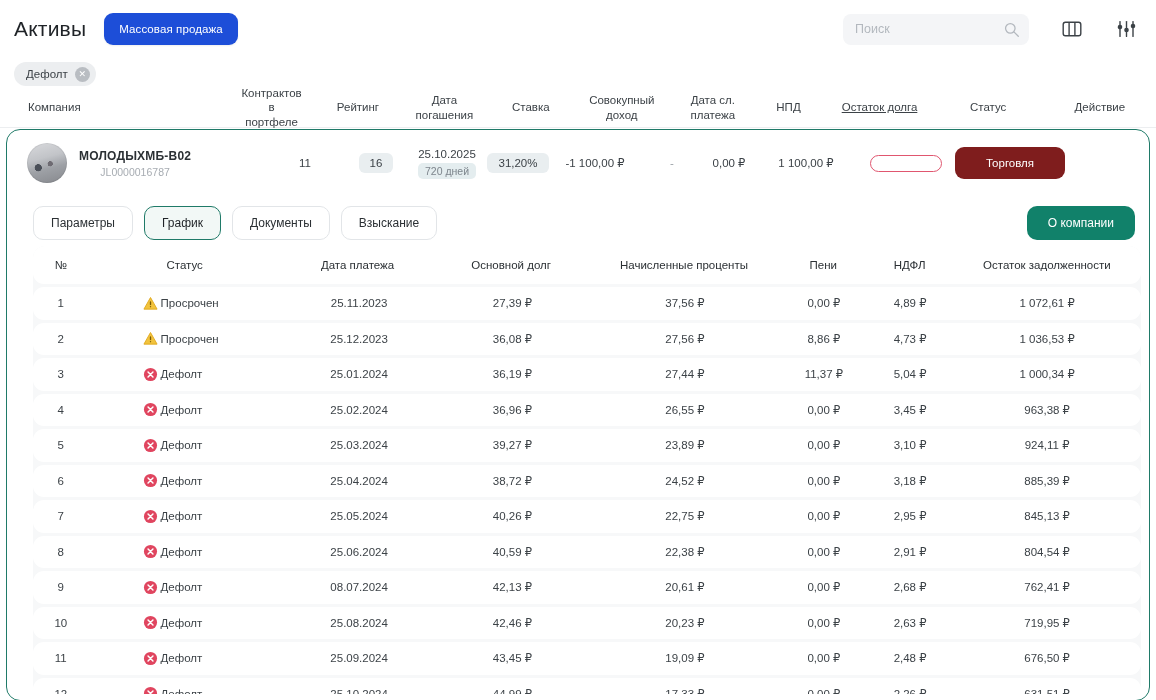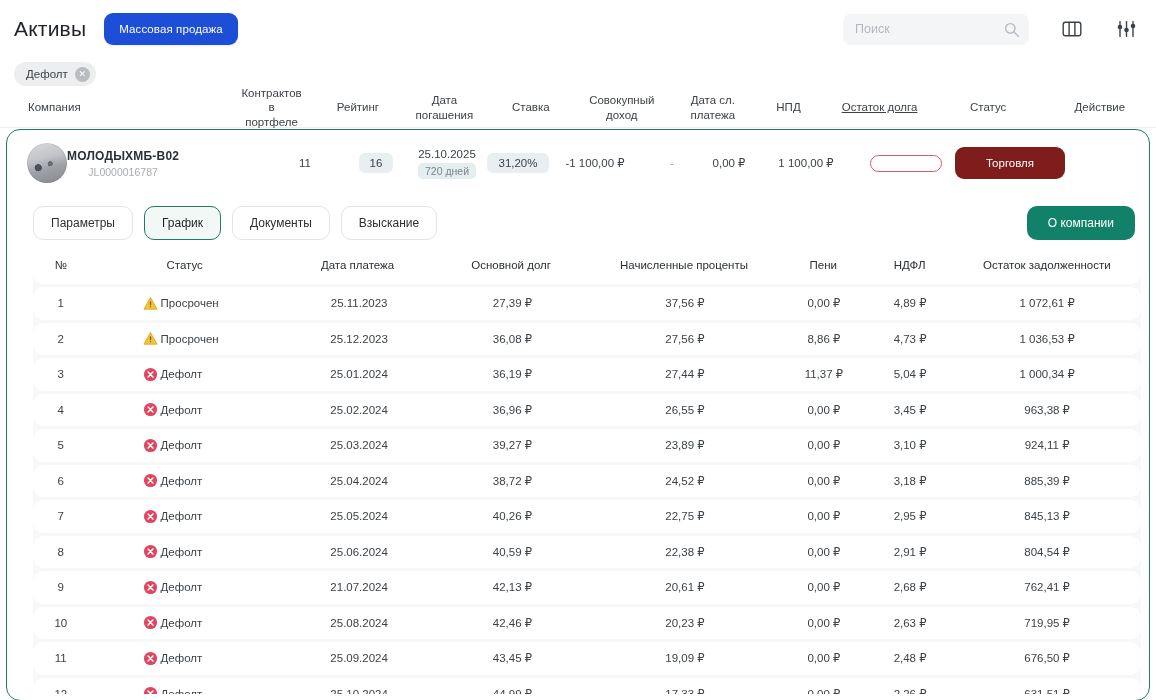--- a/index.html
+++ b/index.html
@@ -109,21 +109,21 @@
 
   
   .asset-row {
     display:flex; align-items:center;
     height: 66px;
     padding: 0 8px;
     font-size: 11.5px;
     color:#3c4247;
   }
   .asset-row > div { text-align:center; }
-  .ar-company { width: 250px; display:flex; align-items:center; text-align:left; padding-left: 12px; }
+  .ar-company { width: 250px; display:flex; align-items:center; gap: 12px; text-align:left; padding-left: 12px; }
   .avatar {
     width: 40px; height: 40px; border-radius:50%;
     flex: 0 0 40px;
     background:
       radial-gradient(circle at 28% 62%, #4a4f58 0 9%, transparent 10%),
       radial-gradient(circle at 58% 52%, #6e6b72 0 8%, transparent 9%),
       linear-gradient(165deg,#d9dadd 0%, #c2c4c8 38%, #9ea1a6 62%, #86888d 100%);
     box-shadow: inset 0 0 0 1px rgba(0,0,0,.06);
   }
   .company-name { font-size: 12px; font-weight: 700; color:#2b3034; letter-spacing:.2px; }
@@ -497,21 +497,21 @@
             <div class="c-num">9</div>
             <div class="c-status">
        <span class="st-ico">
                 <svg width="15" height="15" viewBox="0 0 16 16">
                   <circle cx="8" cy="8" r="7" fill="#e0455f"></circle>
                   <path d="M5.4 5.4l5.2 5.2M10.6 5.4l-5.2 5.2" stroke="#fff" stroke-width="1.6" stroke-linecap="round"></path>
                 </svg>
               </span>
        <span class="st-label">Дефолт</span>
      </div>
-            <div class="c-date">21.07.2024</div>
+            <div class="c-date">08.07.2024</div>
             <div class="c-princ">42,13 ₽</div>
             <div class="c-int">20,61 ₽</div>
             <div class="c-fine">0,00 ₽</div>
             <div class="c-ndfl">2,68 ₽</div>
             <div class="c-rest">762,41 ₽</div>
           </div>
           <div class="sched-row">
             <div class="c-num">10</div>
             <div class="c-status">
        <span class="st-ico">

